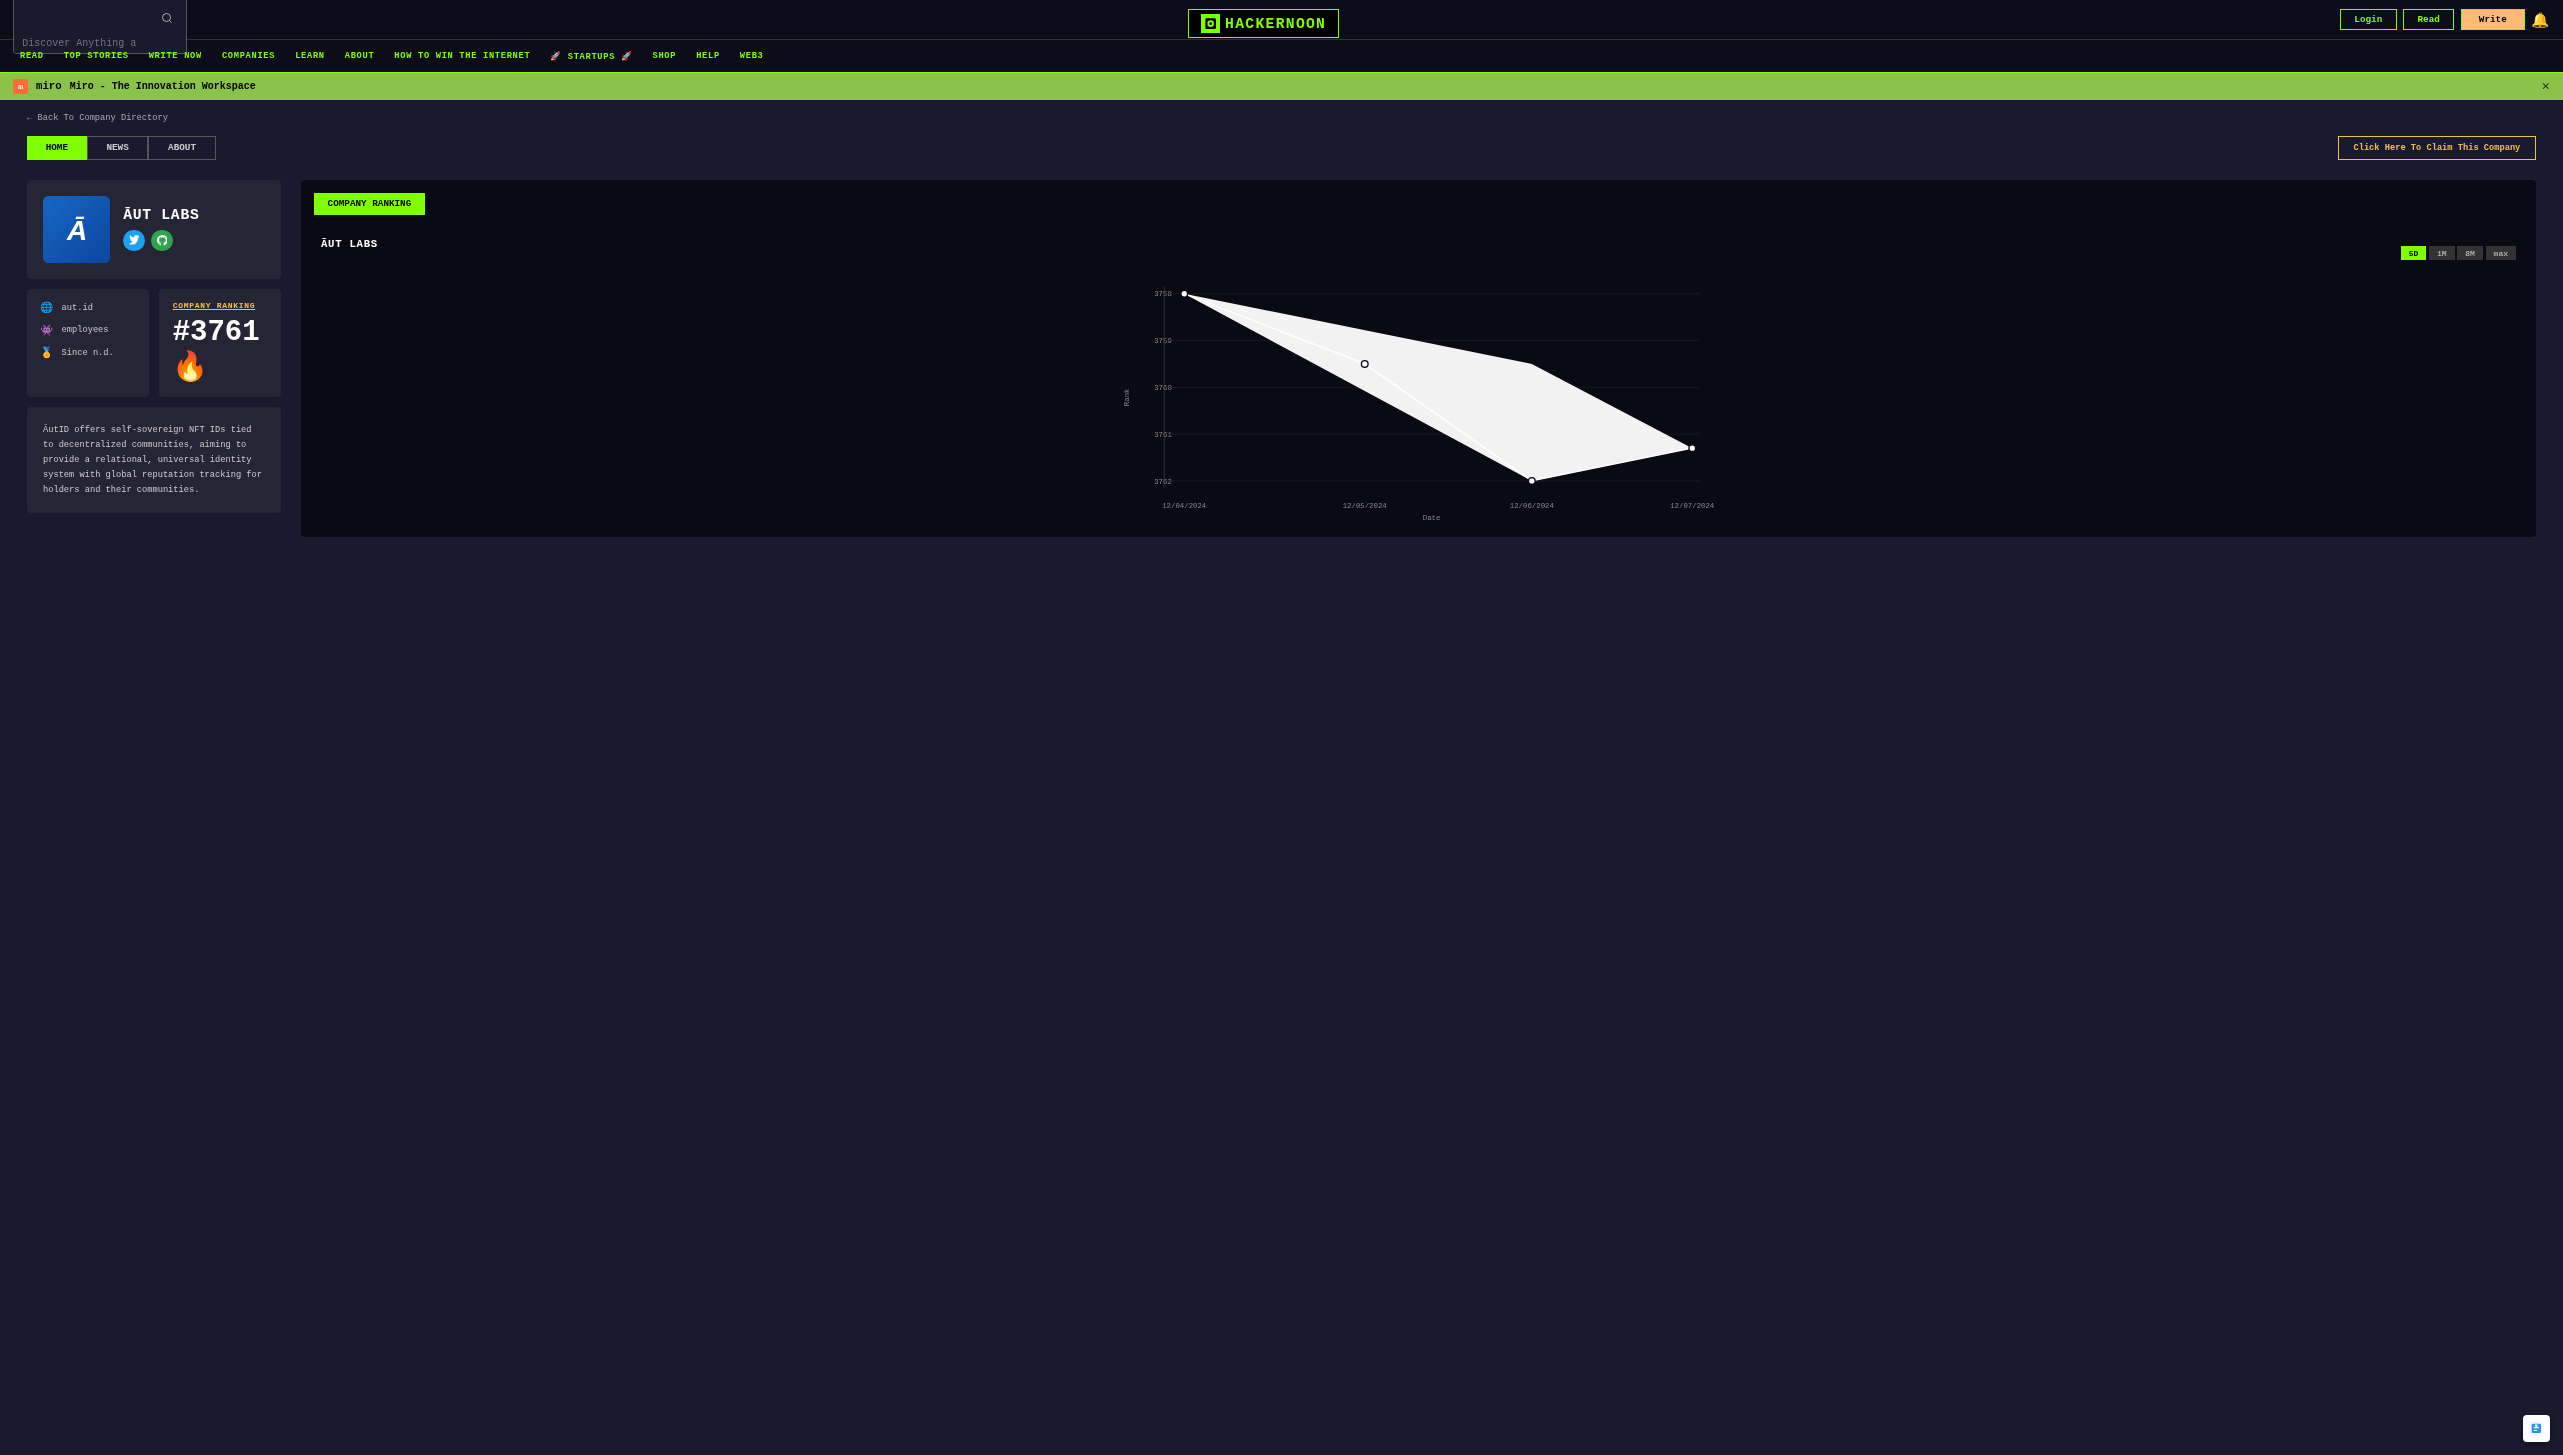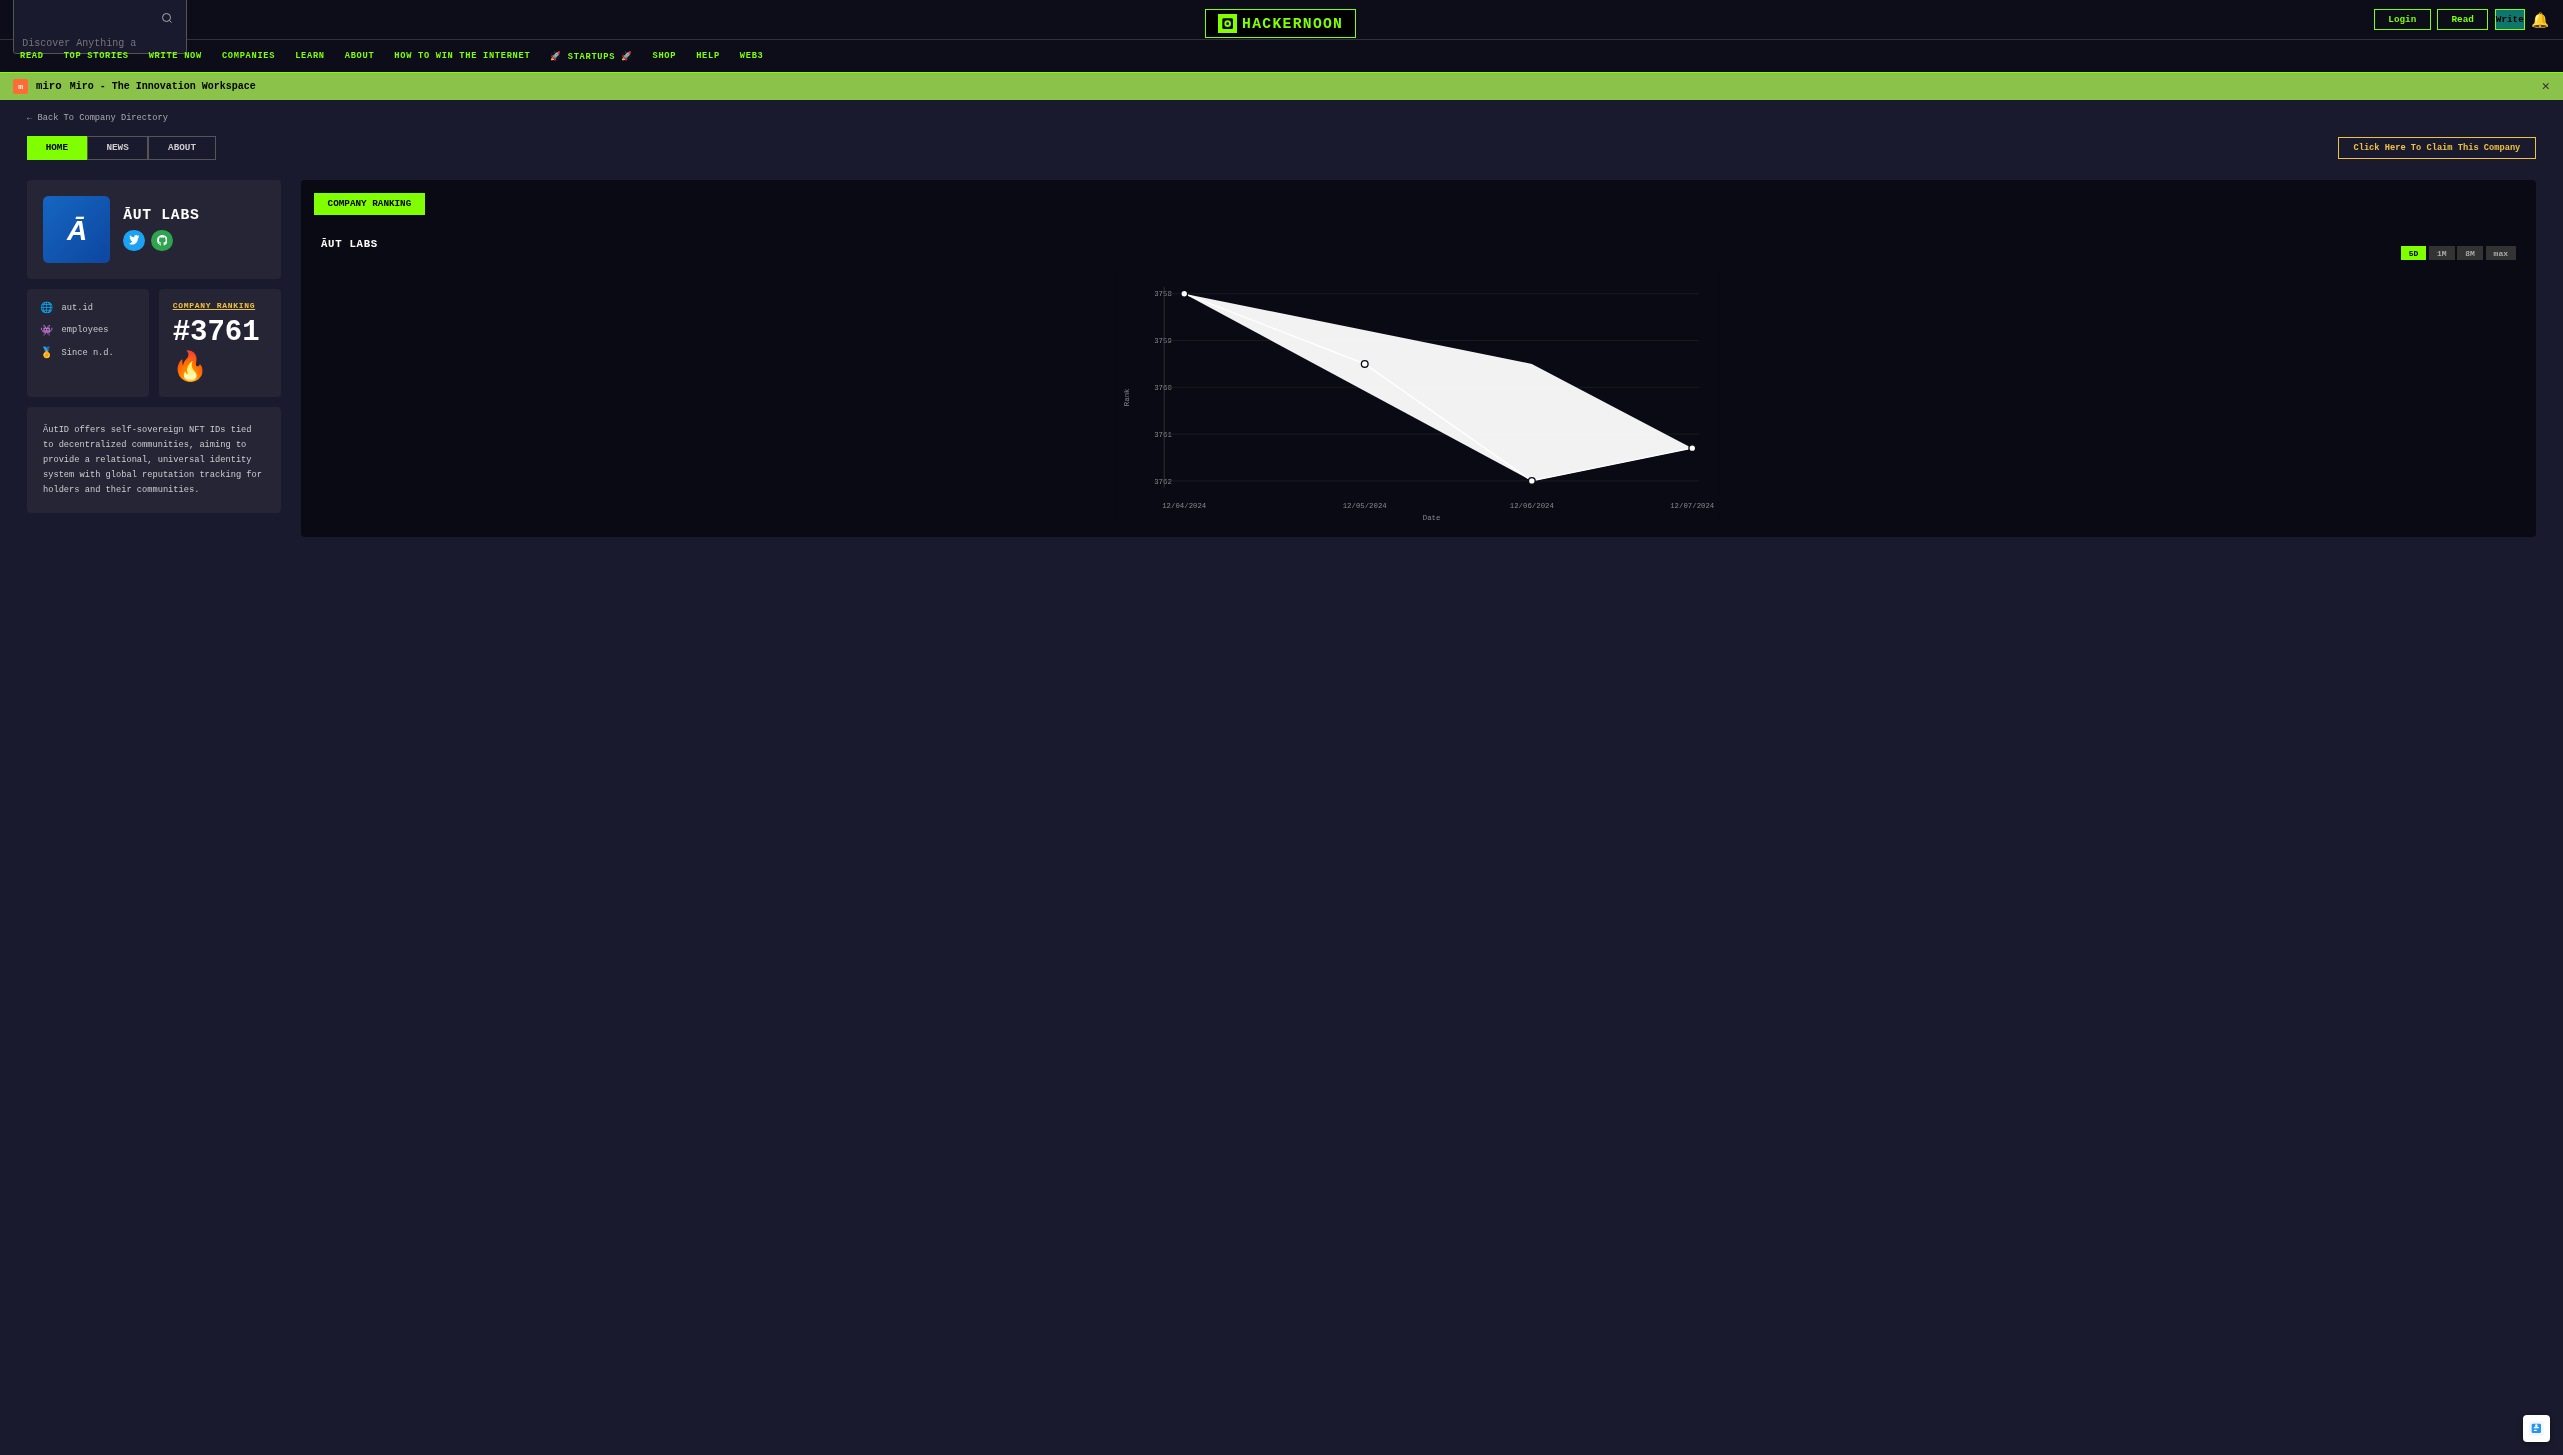--- a/index.html
+++ b/index.html
@@ -78,24 +78,24 @@
       background: transparent;
       border: 1.3px solid #7fff00;
       color: #7fff00;
       padding: 4px 13.3px;
       font-family: 'Courier New', monospace;
       font-size: 9.3px;
       font-weight: bold;
       cursor: pointer;
     }
     .btn-write {
-      background: #0f766e;
+      background: #fdba74;
       border: 1.3px solid #7fff00;
       color: #000;
-      padding: 4px 0;
+      padding: 4px 17px;
       font-family: 'Courier New', monospace;
       font-size: 9.3px;
       font-weight: bold;
       cursor: pointer;
     }
     .bell-icon {
       font-size: 14.7px;
       color: #f0c040;
       cursor: pointer;
     }
@@ -176,21 +176,20 @@
       gap: 5.3px;
       color: #aaa;
       font-size: 8.7px;
       cursor: pointer;
       margin-bottom: 13.3px;
     }
 
     
     .page-tabs {
       display: flex;
-      align-items: center;
       gap: 0;
       margin-bottom: 20px;
       justify-content: space-between;
     }
     .tabs-left { display: flex; gap: 0; }
     .tab-btn {
       padding: 5.3px 18.7px;
       font-family: 'Courier New', monospace;
       font-size: 9.3px;
       font-weight: bold;

